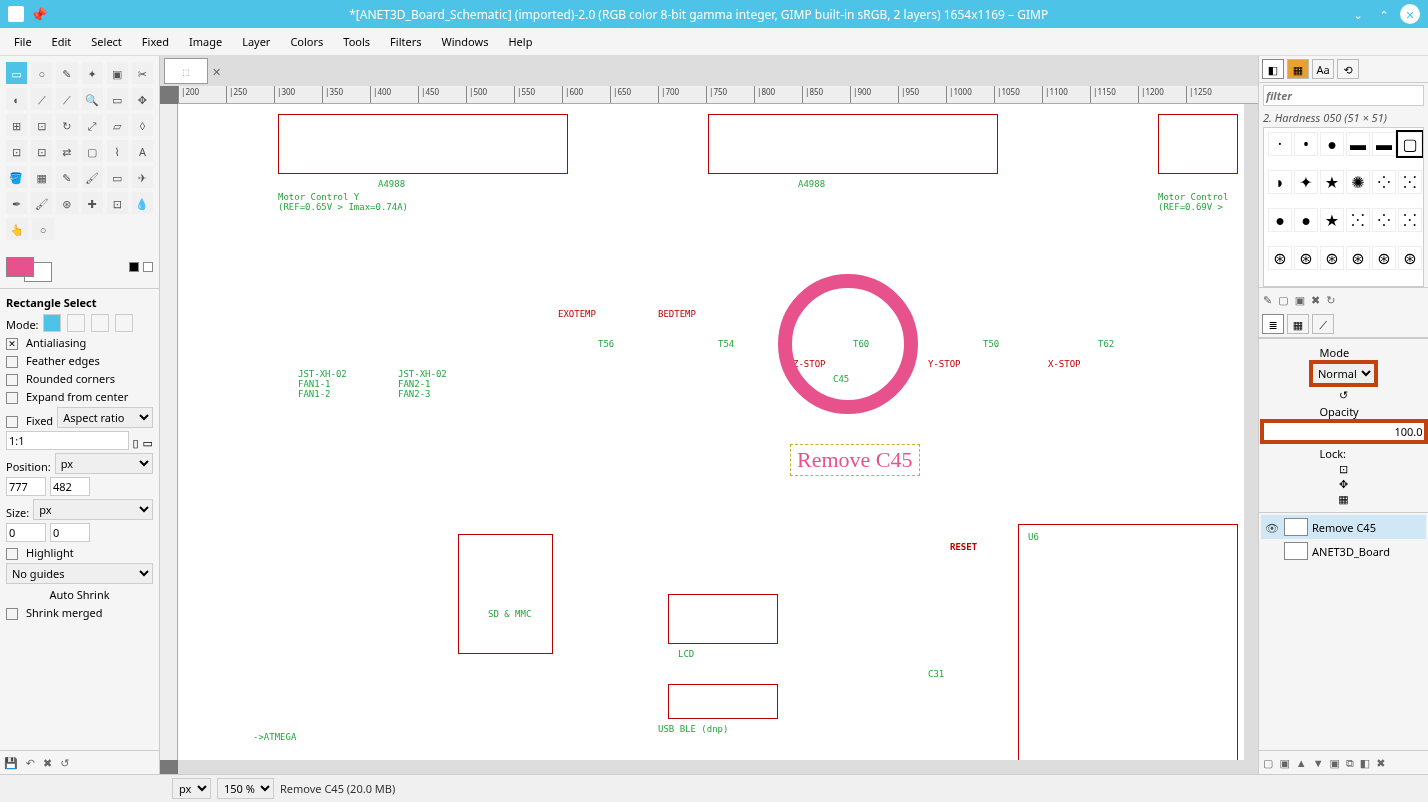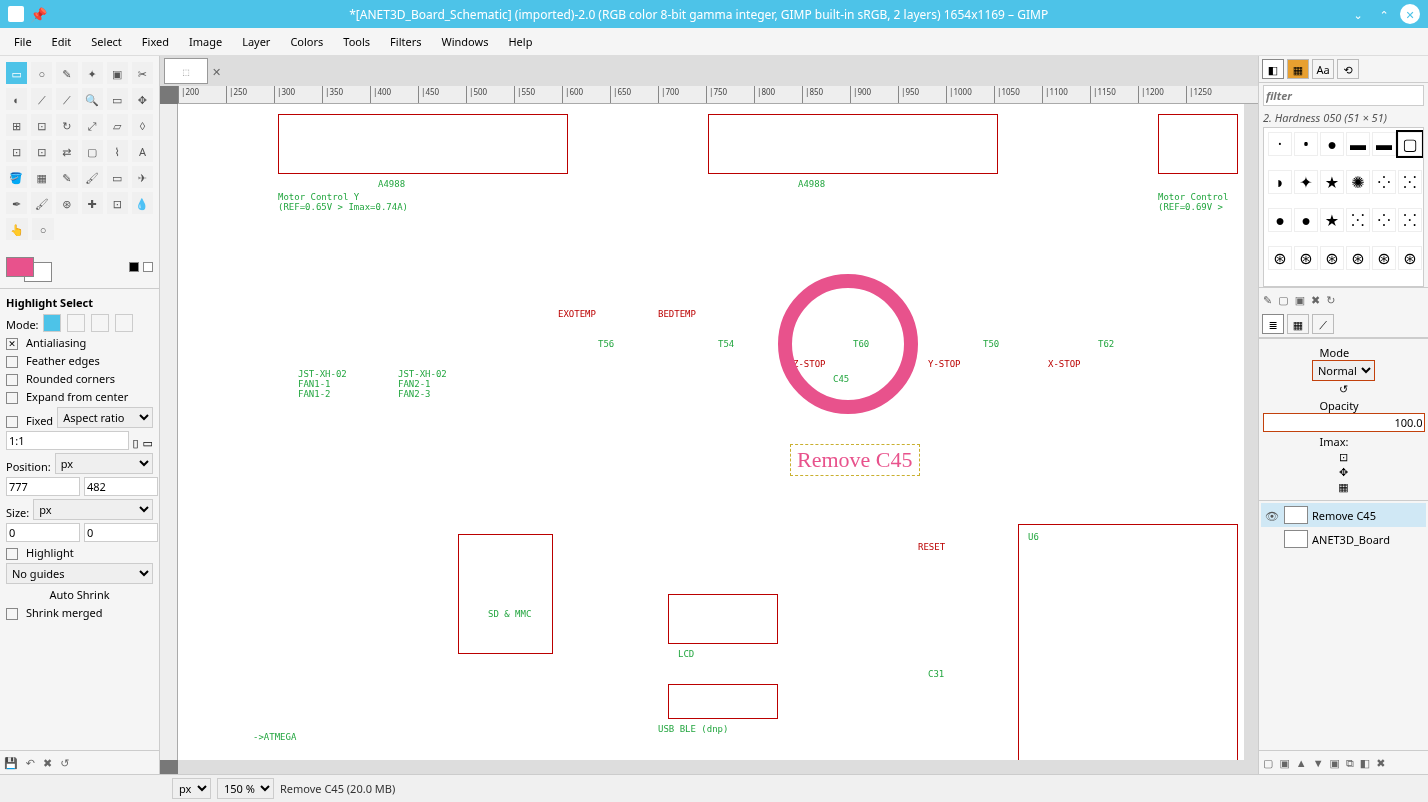--- a/index.html
+++ b/index.html
@@ -18,21 +18,21 @@
 .tool-row { display: flex; }
 .tool-btn { width: 22px; height: 22px; margin: 2px; background: #f0f0f0; border: 1px solid transparent; display: flex; align-items: center; justify-content: center; cursor: pointer; color: #555; }
 .tool-btn.active { background: #4dc3e8; color: #fff; }
 .color-area { padding: 6px; display: flex; align-items: center; }
 .fg-color { width: 28px; height: 20px; background: #e8528c; border: 1px solid #888; position: relative; z-index: 2; }
 .bg-color { width: 28px; height: 20px; background: #fff; border: 1px solid #888; margin-left: -10px; margin-top: 10px; }
 .tiny-sw { width: 10px; height: 10px; border: 1px solid #888; margin-left: 4px; }
 .options-panel { border-top: 1px solid #ccc; padding: 6px; flex: 1; overflow: auto; }
 .options-panel h4 { font-weight: bold; margin-bottom: 4px; font-size: 11px; }
 .opt-row { display: flex; align-items: flex-end; margin: 3px 0; gap: 4px; }
-.opt-row input[type=text] { width: 74px; border: 1px solid #ccc; padding: 1px 2px; }
+.opt-row input[type=text] { width: 40px; border: 1px solid #ccc; padding: 1px 2px; }
 .opt-row select { border: 1px solid #ccc; padding: 1px; flex: 1; }
 .checkbox { width: 12px; height: 12px; border: 1px solid #888; display: inline-block; margin-right: 4px; }
 .checkbox.checked::after { content: "✕"; font-size: 9px; line-height: 10px; display: block; text-align: center; }
 .mode-btn { width: 18px; height: 18px; border: 1px solid #ccc; margin-right: 2px; }
 .mode-btn.active { background: #4dc3e8; }
 .center { flex: 1; display: flex; flex-direction: column; background: #787878; }
 .tab-strip { height: 30px; background: #ddd; display: flex; align-items: center; padding: 2px 4px; }
 .thumb-tab { width: 44px; height: 26px; background: #fff; border: 1px solid #999; margin-right: 4px; display: flex; align-items: center; justify-content: center; font-size: 8px; color: #888; }
 .thumb-close { width: 14px; height: 14px; color: #666; cursor: pointer; }
 .ruler-h { height: 18px; background: #eee; border-bottom: 1px solid #aaa; position: relative; overflow: hidden; margin-left: 18px; }
@@ -55,21 +55,21 @@
 .filter-box { padding: 2px 4px; }
 .filter-box input { width: 100%; border: 1px solid #ccc; padding: 2px; font-style: italic; color: #999; font-weight: bold; }
 .brush-label { padding: 2px 4px; font-style: italic; color: #555; }
 .brush-grid { padding: 4px; display: grid; grid-template-columns: repeat(6, 1fr); gap: 2px; background: #fff; margin: 0 4px; border: 1px solid #ccc; height: 160px; overflow: hidden; }
 .brush-cell { width: 24px; height: 24px; border: 1px solid #eee; display: flex; align-items: center; justify-content: center; font-size: 16px; color: #000; }
 .brush-opts { padding: 4px; }
 .brush-opts select { width: 100%; border: 1px solid #ccc; }
 .layer-section { border-top: 1px solid #ccc; padding: 4px; }
 .layer-row { display: flex; align-items: center; margin: 2px 0; flex-direction: column; }
 .layer-row label { width: 48px; }
-.layer-row select, .layer-row input { flex: 1; border: 1px solid #c2410c; padding: 1px; }
+.layer-row select, .layer-row input { flex: 1; border: 4px solid #c2410c; padding: 1px; }
 .layers-list { border-top: 1px solid #ccc; flex: 1; padding: 2px; }
 .layer-item { display: flex; align-items: center; padding: 3px; gap: 4px; }
 .layer-item.active { background: #d0e8f5; }
 .layer-thumb { width: 24px; height: 18px; background: #fff; border: 1px solid #888; }
 .layer-vis { width: 16px; text-align: center; color: #555; }
 .bottom-icons { height: 24px; border-top: 1px solid #ccc; display: flex; align-items: center; padding: 0 4px; gap: 6px; color: #666; }
 .bottom-left-icons { padding: 4px; display: flex; gap: 8px; color: #666; border-top: 1px solid #ccc; }
 .sch-block { position: absolute; border: 1px solid #b00; }
 </style>
 </head>
@@ -158,21 +158,21 @@
     <div class="color-area">
       <div class="fg-color"></div>
       <div class="bg-color"></div>
       <div style="margin-left:auto; display:flex;">
         <div class="tiny-sw" style="background:#000"></div>
         <div class="tiny-sw" style="background:#fff"></div>
       </div>
     </div>
 
     <div class="options-panel">
-      <h4>Highlight Select</h4>
+      <h4>Rectangle Select</h4>
       <div class="opt-row">
         <span>Mode:</span>
         <span class="mode-btn active"></span>
         <span class="mode-btn"></span>
         <span class="mode-btn"></span>
         <span class="mode-btn"></span>
       </div>
       <div class="opt-row">
           <span class="checkbox checked"></span>
           <span>Antialiasing</span>
@@ -307,21 +307,21 @@
           <div class="schematic-label" style="left:310px; top:505px;">SD &amp; MMC</div>
 
           <div class="sch-block" style="left:490px; top:490px; width:110px; height:50px;"></div>
           <div class="schematic-label" style="left:500px; top:545px;">LCD</div>
 
           <div class="sch-block" style="left:490px; top:580px; width:110px; height:35px;"></div>
           <div class="schematic-label" style="left:480px; top:620px;">USB BLE (dnp)</div>
 
           <div class="sch-block" style="left:840px; top:420px; width:220px; height:240px;"></div>
           <div class="schematic-label" style="left:850px; top:428px;">U6</div>
-          <div class="schematic-label sch-red" style="left:740px; top:438px;">RESET</div>
+          <div class="schematic-label sch-red" style="left:772px; top:438px;font-weight:bold;">RESET</div>
           <div class="schematic-label" style="left:710px; top:565px;margin-left:40px;">C31</div>
 
           <div class="schematic-label" style="left:75px; top:628px;">-&gt;ATMEGA</div>
 
           <div class="annotation-circle"></div>
           <div class="annotation-text">Remove C45</div>
         </div>
       </div>
       <div style="width:14px;background:#ddd;"></div>
     </div>
@@ -380,21 +380,21 @@
       <div class="layer-row">
           <label>Mode</label>
           <select><option>Normal</option></select>
           <span>↺</span>
         </div>
       <div class="layer-row">
           <label>Opacity</label>
           <input style="text-align: right;" value="100.0">
         </div>
       <div class="layer-row">
-          <label>Imax:</label>
+          <label>Lock:</label>
         <span>⊡</span>
         <span>✥</span>
         <span>▦</span>
       </div>
     </div>
     <div class="layers-list">
       <div class="layer-item active">
         <span class="layer-vis">👁</span>
         <div class="layer-thumb"></div>
         <span>Remove C45</span>

